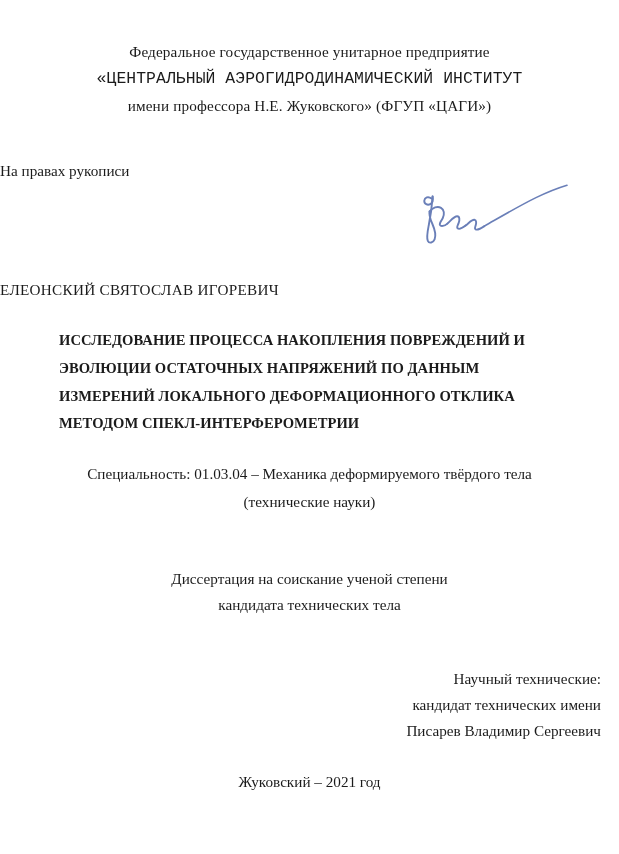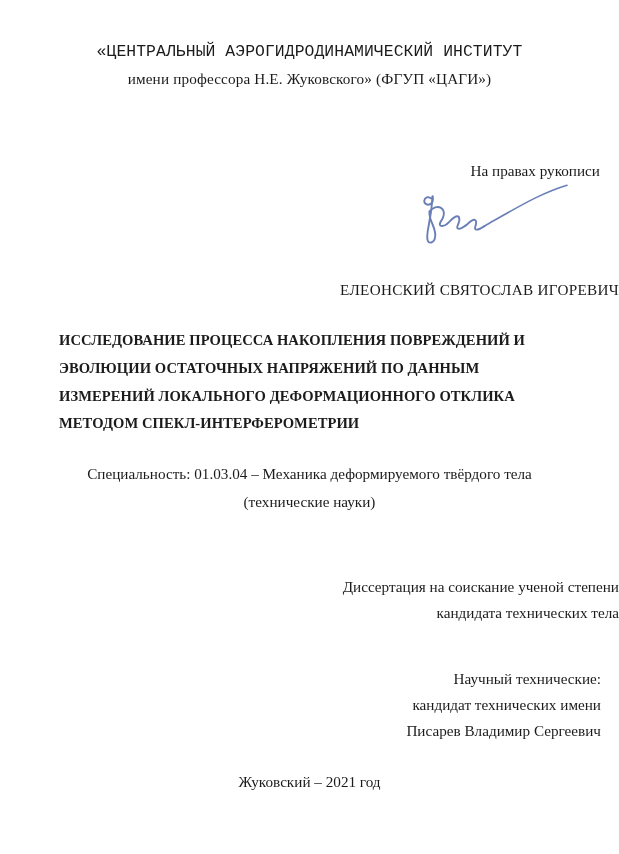--- a/index.html
+++ b/index.html
@@ -48,24 +48,23 @@
     font-size: 16.4px;
     letter-spacing: 0.004em;
     font-family: Liberation Mono, monospace;
   }
 
   
   .manuscript-note {
     left: 0;
     top: 161px;
     width: 600px;
-    text-align: right;
+    text-align: left;
     font-size: 15.2px;
     line-height: 20px;
-    padding-left: 40px;
   }
 
   
   .signature {
     left: 414px;
     top: 178px;
     width: 170px;
     height: 80px;
     pointer-events: none;
   }
@@ -73,21 +72,21 @@
     display: block;
     width: 170px;
     height: 80px;
   }
 
   
   .author-name {
     left: 0;
     top: 279px;
     width: 619px;
-    text-align: right;
+    text-align: left;
     font-size: 15.2px;
     line-height: 21px;
     letter-spacing: 0.02em;
   }
 
   
   .diss-title {
     left: 59px;
     top: 327px;
     width: 501px;
@@ -106,24 +105,23 @@
     text-align: center;
     font-size: 15.2px;
     line-height: 28px;
   }
 
   
   .degree-statement {
     left: 0;
     top: 566px;
     width: 619px;
-    text-align: right;
+    text-align: center;
     font-size: 15.2px;
     line-height: 26px;
-    margin-top: 8px;
   }
 
   
   .supervisor {
     left: 0;
     top: 666px;
     width: 601px;
     text-align: right;
     font-size: 15.2px;
     line-height: 26px;
@@ -138,20 +136,21 @@
     font-size: 15.2px;
     line-height: 21px;
   }
 </style>
 </head>
 <body>
 
 <div class="page">
 
   <div class="block org-header">
+    <span class="line">Федеральное государственное унитарное предприятие</span>
     <span class="line caps">«ЦЕНТРАЛЬНЫЙ АЭРОГИДРОДИНАМИЧЕСКИЙ ИНСТИТУТ</span>
     <span class="line">имени профессора Н.Е. Жуковского» (ФГУП «ЦАГИ»)</span>
   </div>
 
   <div class="block manuscript-note">
     <span class="line">На правах рукописи</span>
   </div>
 
   <div class="block signature">
     <svg viewBox="0 0 170 80" xmlns="http://www.w3.org/2000/svg" aria-hidden="true">

